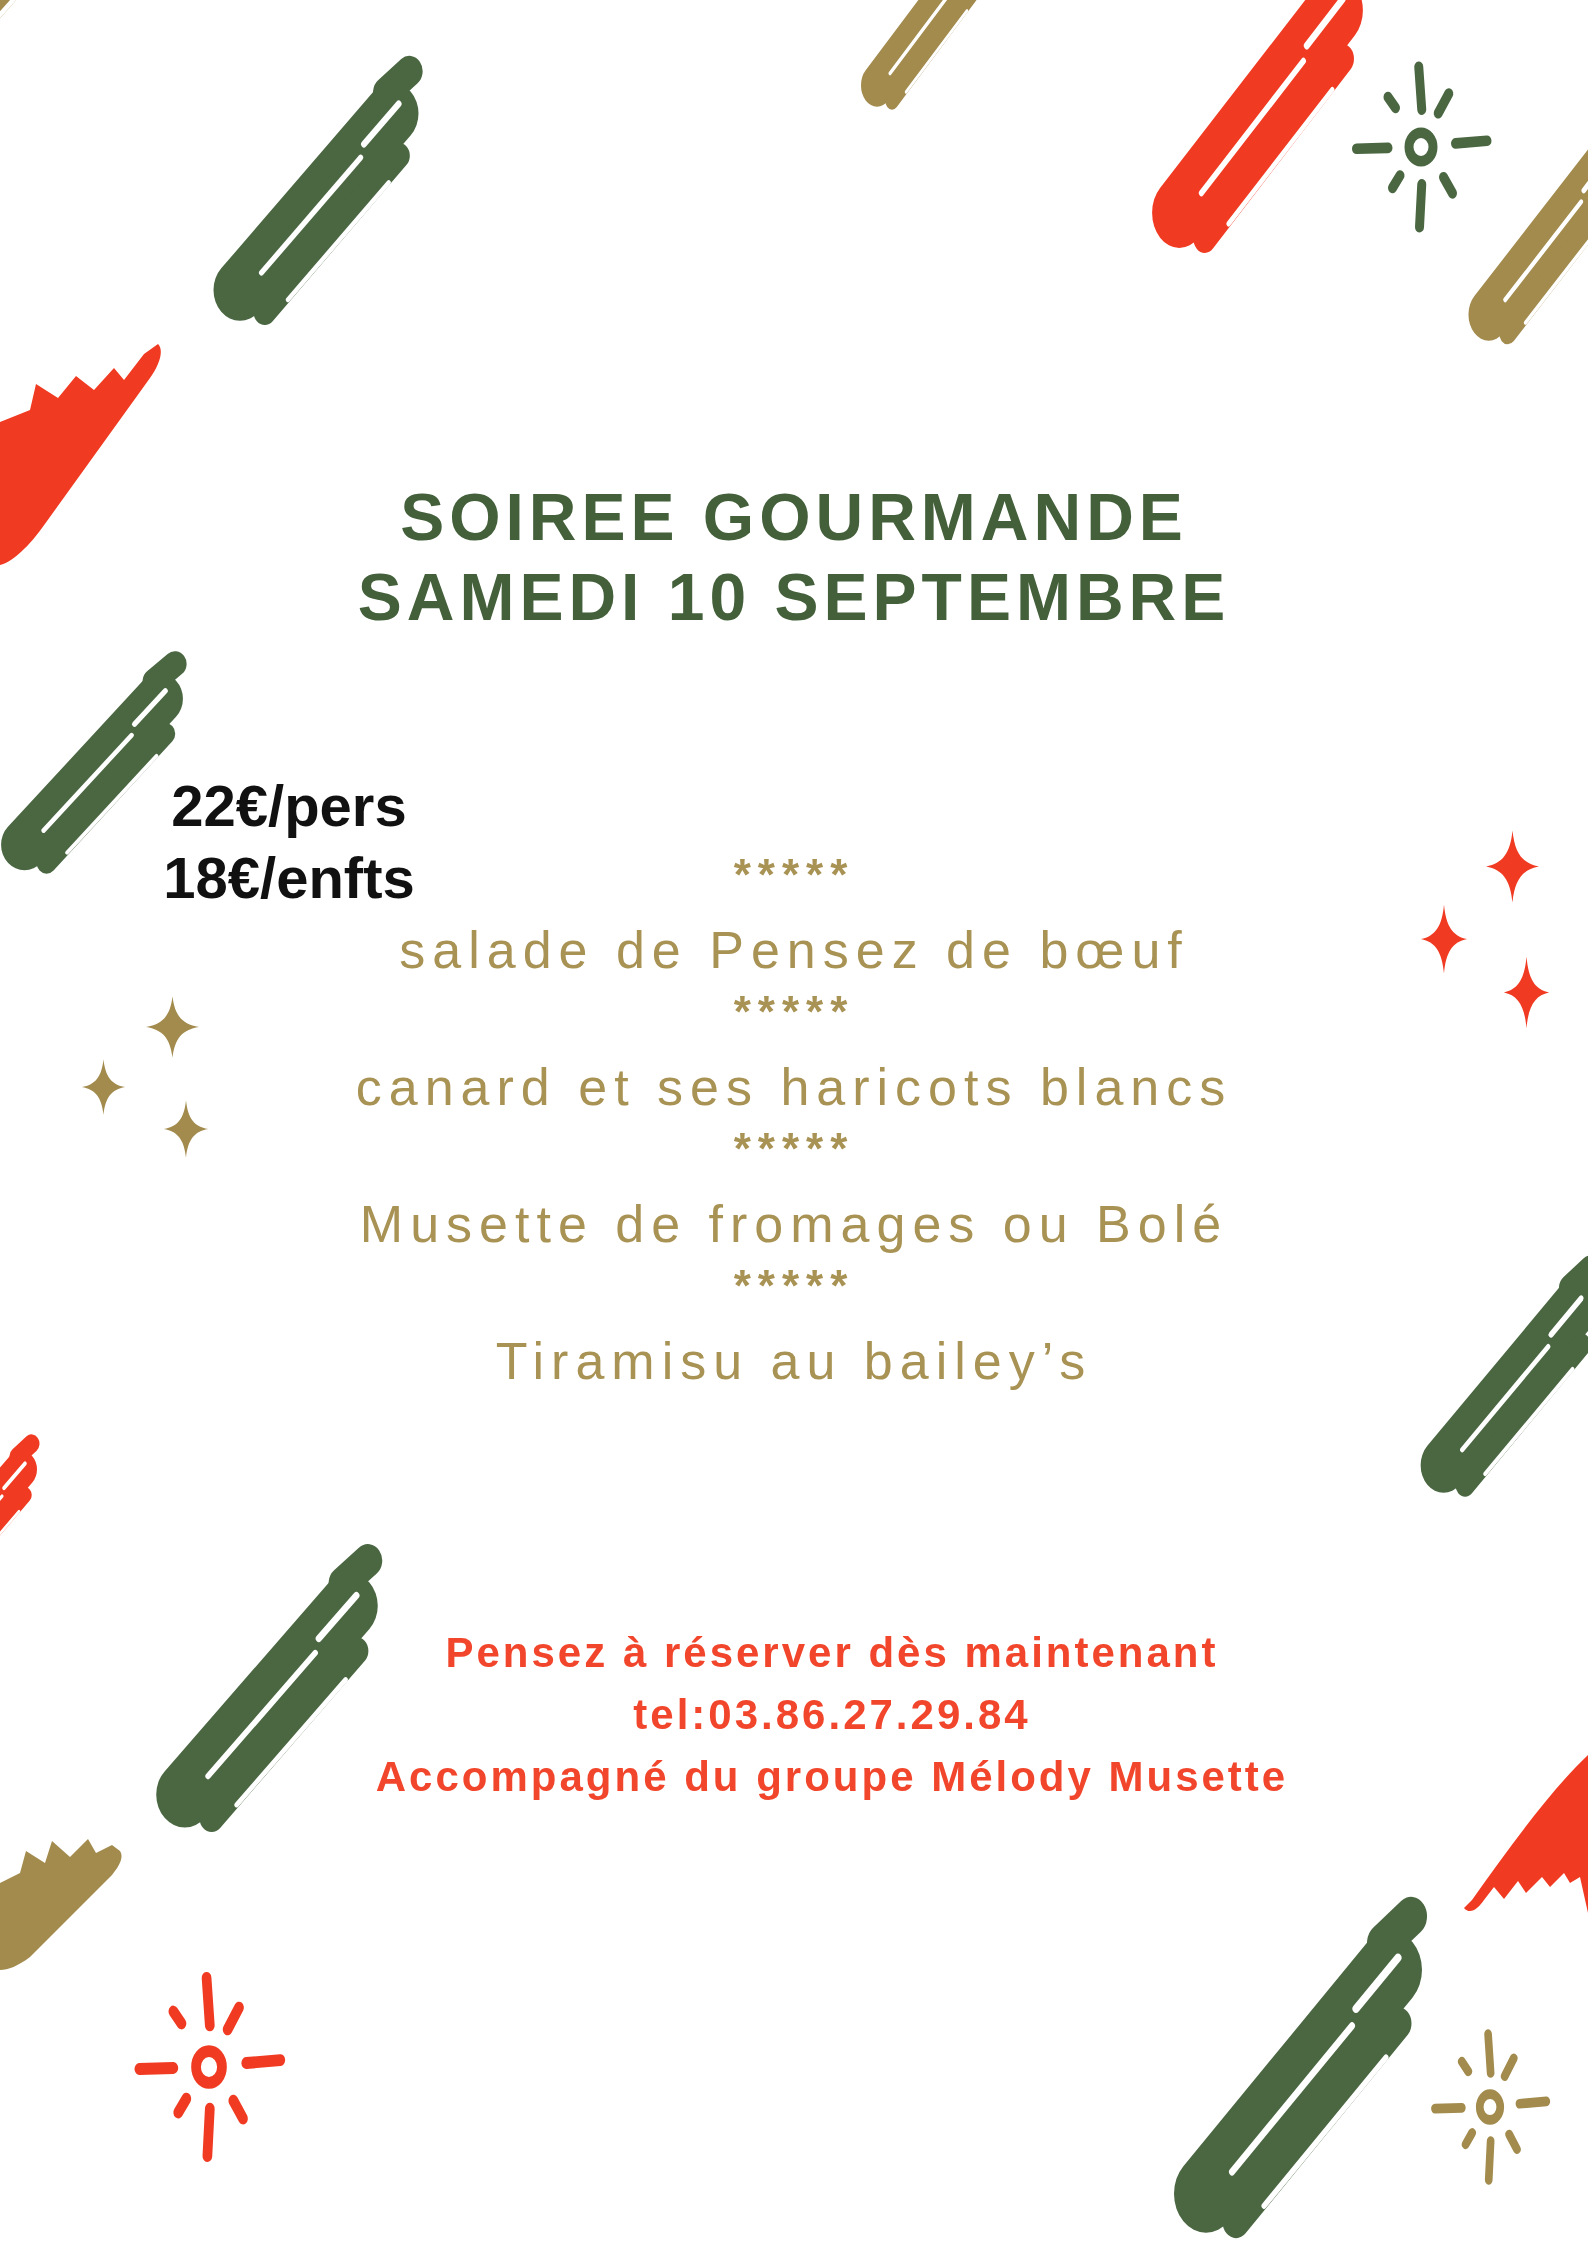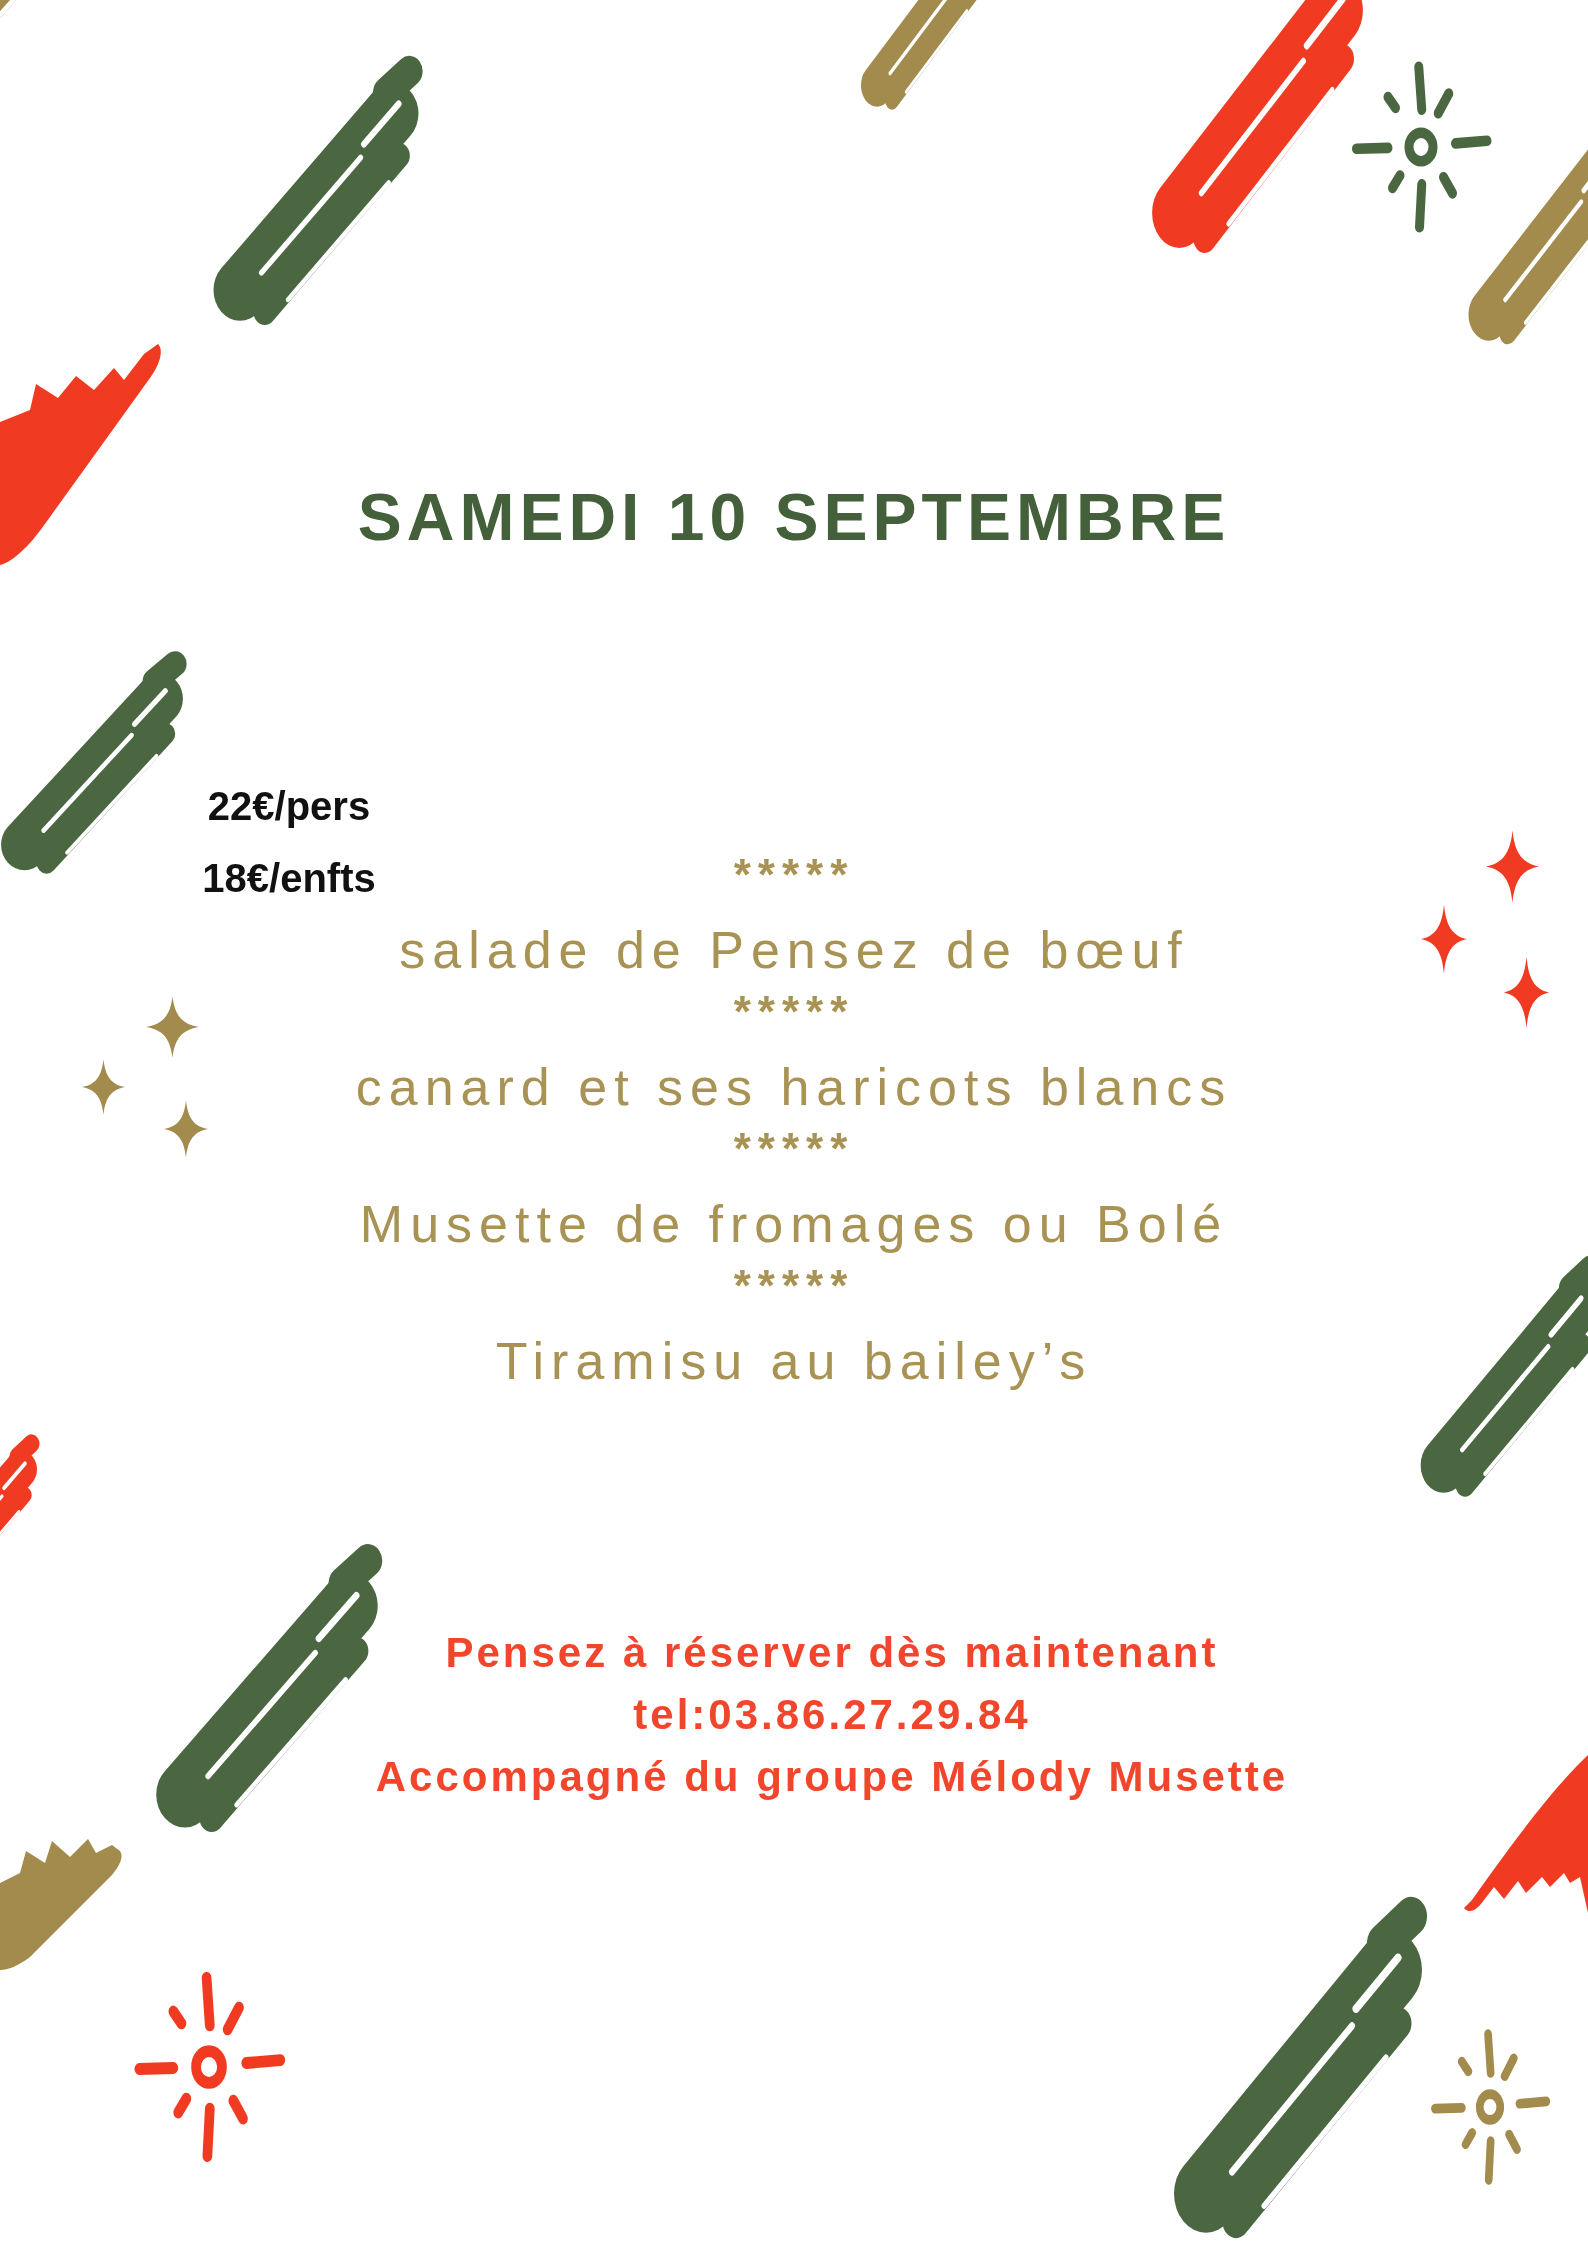--- a/index.html
+++ b/index.html
@@ -11,21 +11,21 @@
     font-family:"Liberation Sans", sans-serif;
   }
   .deco{position:absolute;pointer-events:none;}
   .title-block{position:absolute;top:477px;left:0;width:1588px;text-align:center;}
   .title-line{
     font-size:66px;font-weight:700;line-height:80px;
     letter-spacing:5px;color:var(--c-green_dark,#43603a);
   }
   .price-block{position:absolute;top:770px;left:139px;width:300px;text-align:center;}
   .price-line{
-    font-size:40px;font-weight:800;line-height:72px;
+    font-size:58px;font-weight:800;line-height:72px;
     color:var(--c-black,#111);letter-spacing:0px;white-space:nowrap;
   }
   .menu-block{position:absolute;top:844px;left:0;width:1588px;text-align:center;}
   .menu-item{
     height:62px;line-height:62px;font-size:52px;font-weight:400;
     letter-spacing:7px;color:var(--c-gold_text,#a89254);white-space:nowrap;
   }
   .menu-sep{
     height:44px;line-height:36px;padding-top:8px;box-sizing:border-box;
     margin-top:5px;margin-bottom:26px;
@@ -144,20 +144,21 @@
     <path fill="currentColor" d="M130,5 C95,38 55,92 14,150 L6,158 C12,165 20,159 26,150 L36,137 L46,149 L60,131 L68,143 L84,127 L92,137 L106,123 L112,133 L122,127 L130,163 Z"></path>
   </svg>
   <svg class="deco c-green" style="left:1148px;top:1892px;width:300px;height:365px;" viewBox="0 0 300 300" preserveAspectRatio="none">
       <use href="#sym-brush"></use>
     </svg>
   <svg class="deco c-gold" style="left:1426px;top:2026px;width:128px;height:162px;" viewBox="0 0 200 200" preserveAspectRatio="none">
       <use href="#sym-burst"></use>
     </svg>
 
   <div class="title-block">
+    <div class="title-line">SOIREE GOURMANDE</div>
     <div class="title-line">SAMEDI 10 SEPTEMBRE</div>
   </div>
 
   <div class="price-block">
     <div class="price-line">22€/pers</div>
     <div class="price-line">18€/enfts</div>
   </div>
 
   <div class="menu-block">
       <div class="menu-sep">*****</div>

